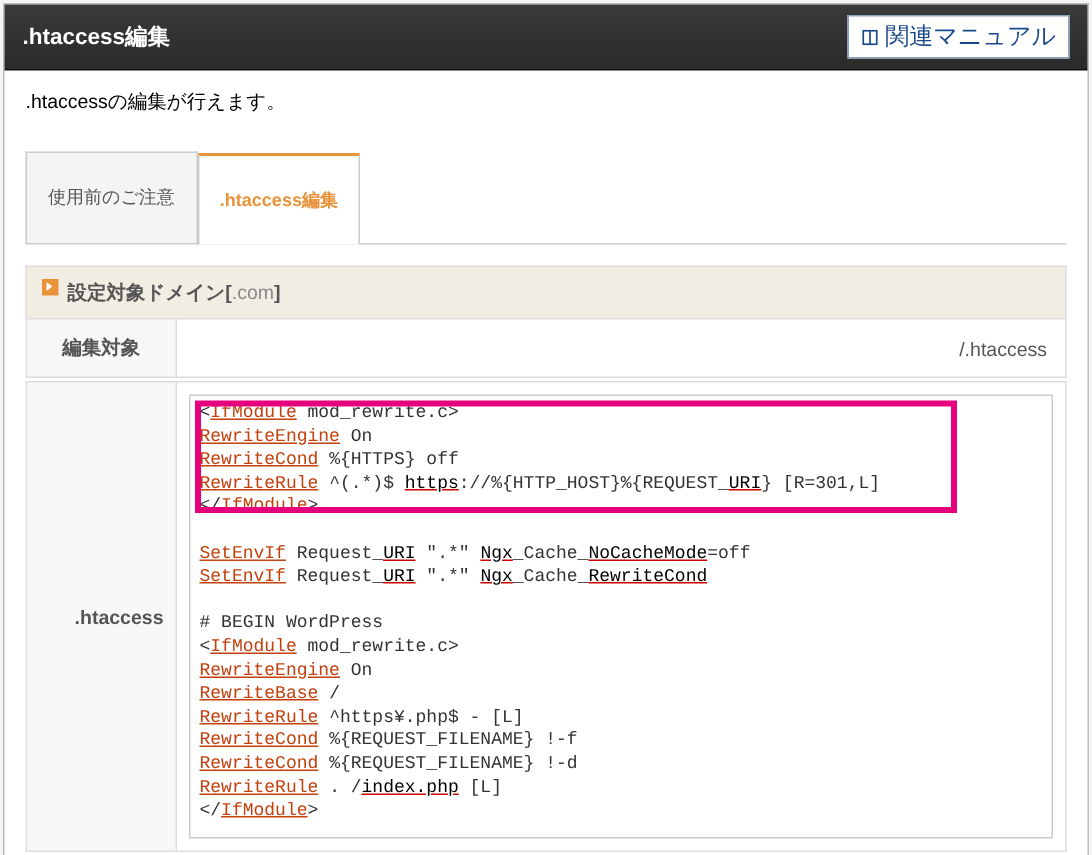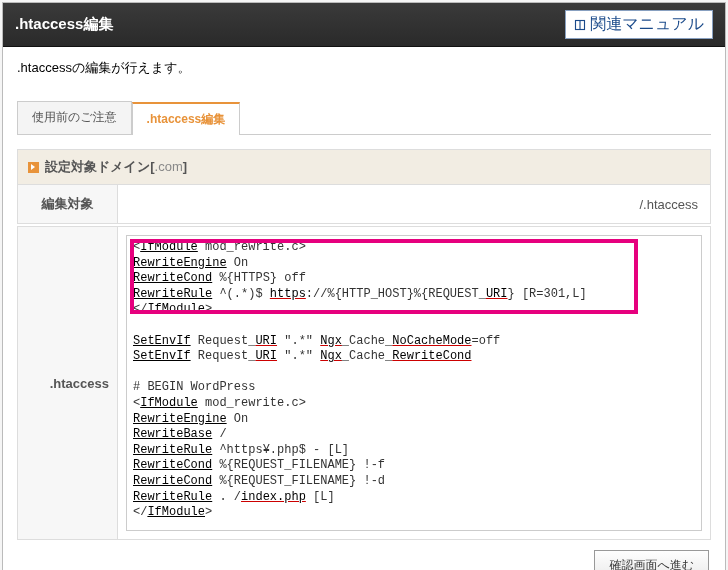--- a/index.html
+++ b/index.html
@@ -36,21 +36,21 @@
     display: flex;
     align-items: center;
     gap: 4px;
     cursor: pointer;
   }
   .manual-btn svg { width: 12px; height: 12px; }
   .content { padding: 12px 14px 16px 14px; }
   .desc { color: #000000; margin-bottom: 24px; }
   .tabs { display: flex; border-bottom: 1px solid #ccc; margin-bottom: 14px; }
   .tab {
-    padding: 7px 14px;
+    padding: 21px 14px;
     border: 1px solid #ccc;
     border-bottom: none;
     background: #f4f4f4;
     color: #555;
     font-size: 12px;
     margin-right: 0;
     cursor: pointer;
   }
   .tab.active {
     background: #fff;
@@ -62,21 +62,20 @@
   }
   .section-heading {
     background: #f2ede3;
     padding: 8px 10px;
     color: #555;
     border: 1px solid #ddd;
     border-bottom: none;
     font-weight: bold;
     font-size: 13px;
     display: flex;
-    align-items: center;
     gap: 6px;
   }
   .sq {
     width: 11px; height: 11px;
     background: #e8933a;
     display: inline-block;
     position: relative;
   }
   .sq::after {
     content: "";
@@ -138,21 +137,21 @@
     position: relative;
     white-space: pre;
   }
   .hl {
     position: absolute;
     border: 4px solid #e6007e;
     left: 3px; top: 3px;
     width: 508px; height: 75px;
     pointer-events: none;
   }
-  .u { text-decoration: underline; color:#000000; }
+  .u { text-decoration: underline; color:#c2410c; }
   .ur { text-decoration: underline; text-decoration-color:#c00; color:#000; }
   .footer-btn {
     text-align: right;
     padding: 10px 2px 0 0;
   }
   .confirm {
     background: linear-gradient(#fefefe,#eaeaea);
     border: 1px solid #999;
     padding: 6px 14px;
     font-size: 12px;

